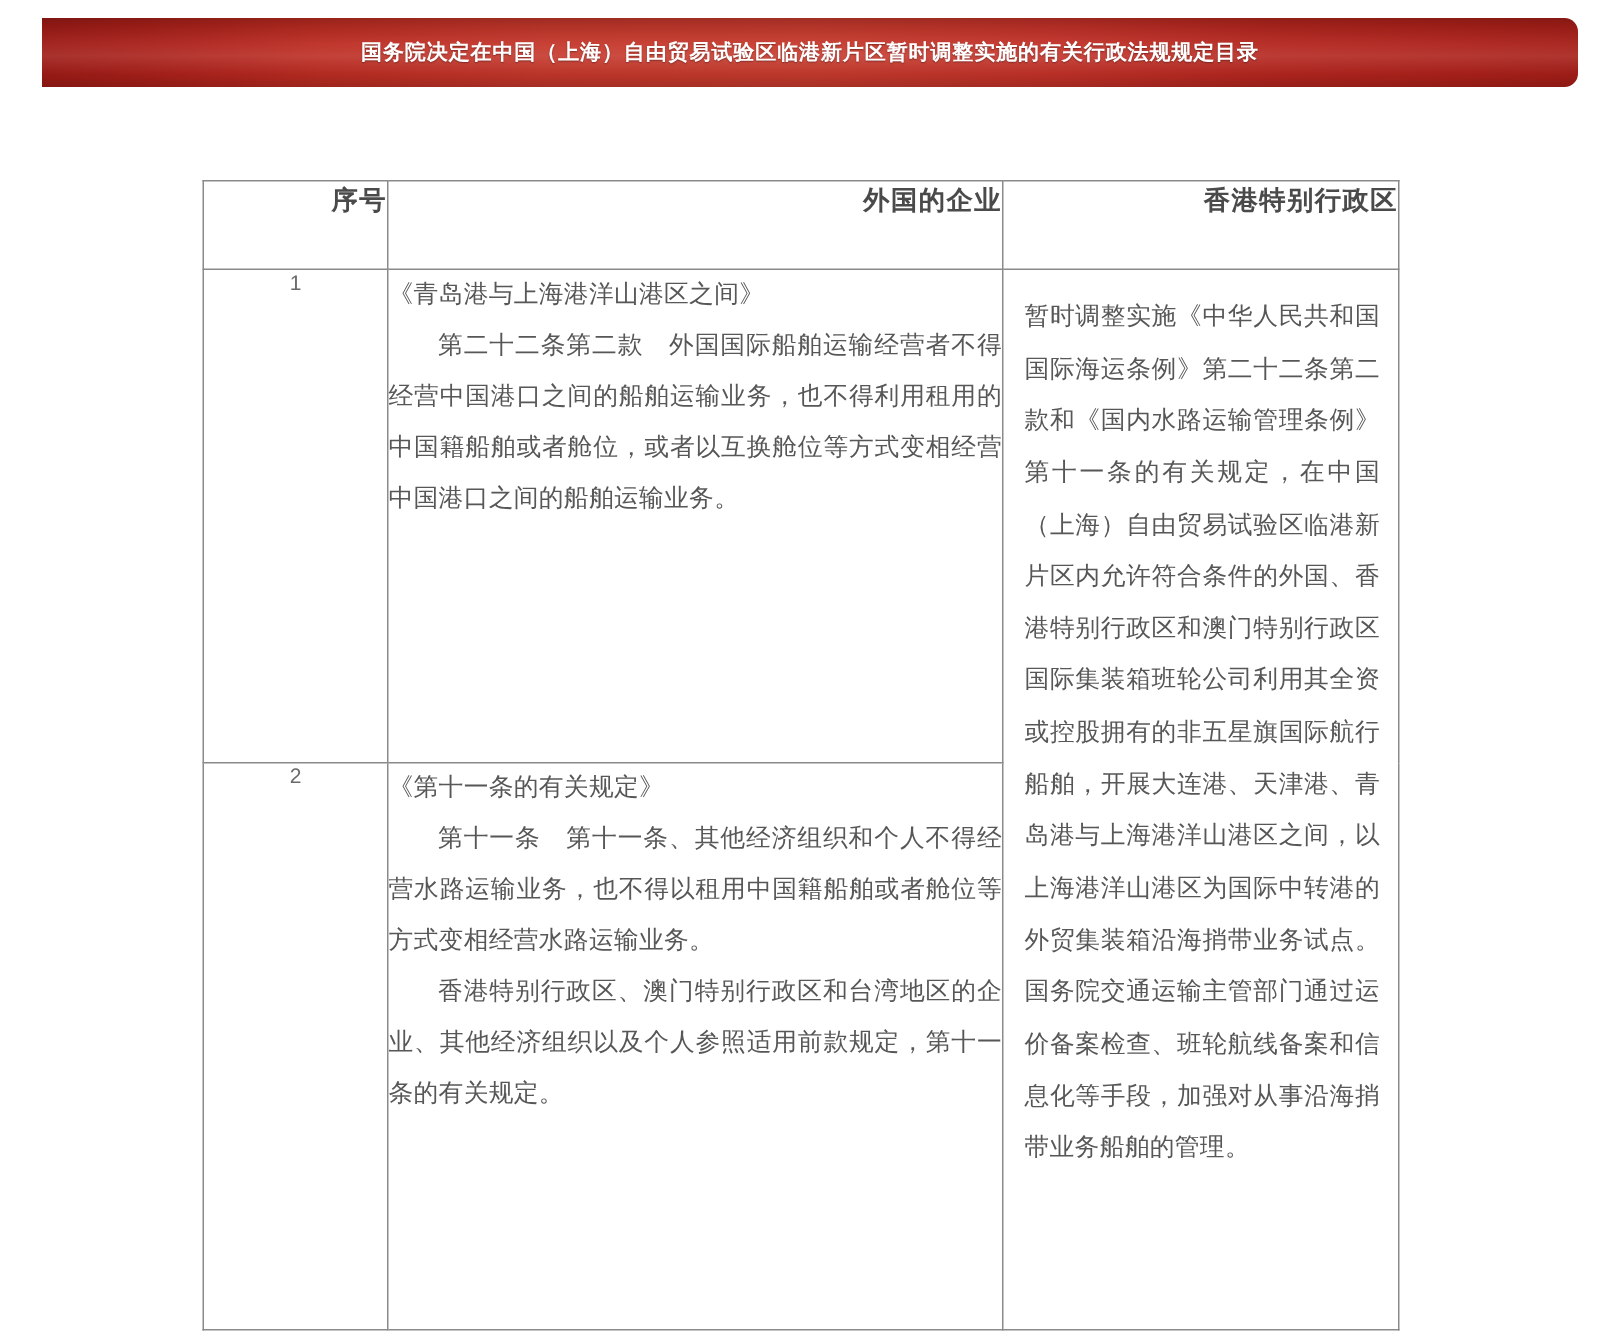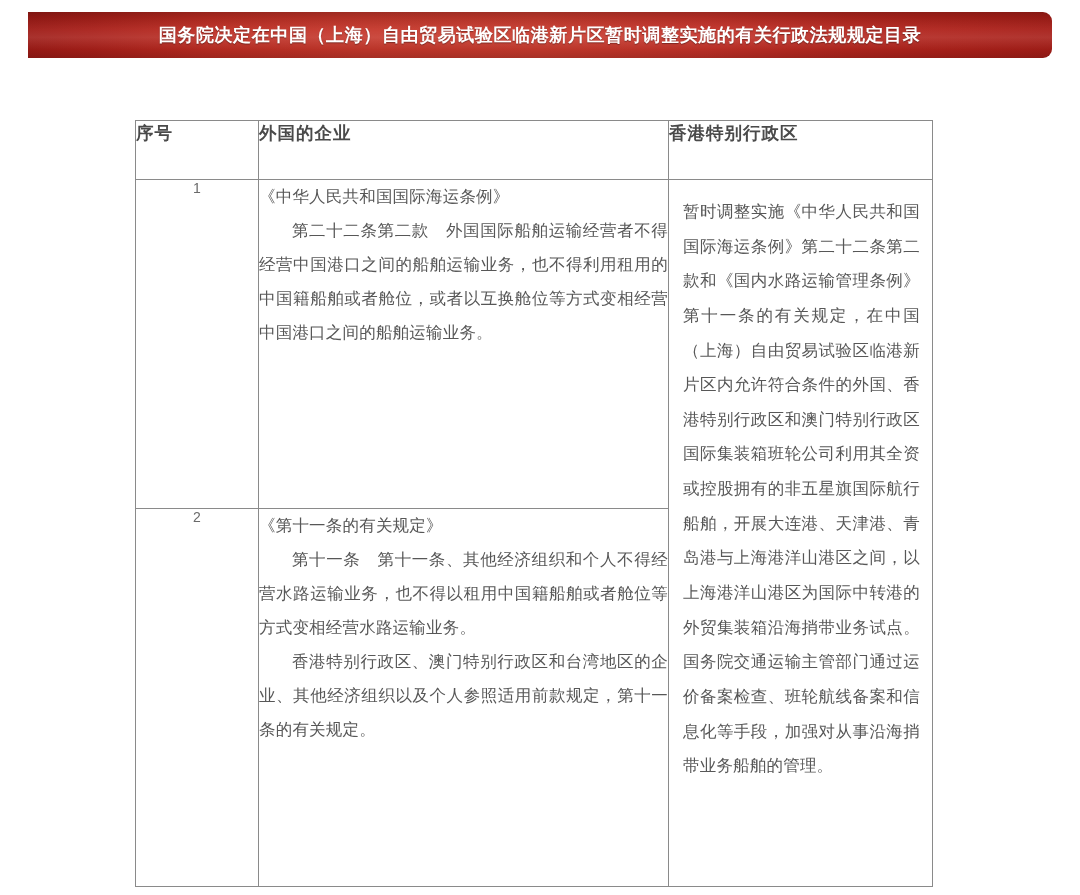--- a/index.html
+++ b/index.html
@@ -45,21 +45,21 @@
         #c73a2d 50%,
         #c23128 66%,
         #b4261e 80%,
         #ad211a 92%,
         #a61e18 100%);
     display: flex;
     align-items: center;
     justify-content: center;
     color: #ffffff;
     font-family: "Liberation Sans", "DejaVu Sans", sans-serif;
-    font-size: 18px;
+    font-size: 14px;
     font-weight: bold;
     letter-spacing: 0.6px;
     text-shadow: 0 1px 1px rgba(0,0,0,0.35);
     white-space: nowrap;
   }
 
   
   .doc-table {
     position: absolute;
     left: 135px;
@@ -76,21 +76,21 @@
     vertical-align: top;
     background: #ffffff;
   }
   .col-no     { width: 123px; }
   .col-reg    { width: 410px; }
   .col-adjust { width: 264px; }
 
   
   .hdr-cell {
     height: 58px;
-    text-align: left;
+    text-align: right;
     vertical-align: middle;
     font-family: "Liberation Sans", "DejaVu Sans", sans-serif;
     font-weight: bold;
     font-size: 17.5px;
     color: #4a4a4a;
     letter-spacing: 1px;
   }
 
   
   .num-cell {
@@ -142,21 +142,21 @@
     <tr>
       <th class="hdr-cell">序号</th>
       <th class="hdr-cell">外国的企业</th>
       <th class="hdr-cell">香港特别行政区</th>
     </tr>
   </thead>
   <tbody>
     <tr>
       <td class="num-cell row1-reg">1</td>
       <td class="text-cell row1-reg">
-        <p>《中华人民共和国国际海运条例》</p>
+        <p>《青岛港与上海港洋山港区之间》</p>
         <p class="indent">第二十二条第二款　外国国际船舶运输经营者不得经营中国港口之间的船舶运输业务，也不得利用租用的中国籍船舶或者舱位，或者以互换舱位等方式变相经营中国港口之间的船舶运输业务。</p>
       </td>
       <td class="text-cell adjust" rowspan="2">
         <p>暂时调整实施《中华人民共和国国际海运条例》第二十二条第二款和《国内水路运输管理条例》第十一条的有关规定，在中国（上海）自由贸易试验区临港新片区内允许符合条件的外国、香港特别行政区和澳门特别行政区国际集装箱班轮公司利用其全资或控股拥有的非五星旗国际航行船舶，开展大连港、天津港、青岛港与上海港洋山港区之间，以上海港洋山港区为国际中转港的外贸集装箱沿海捎带业务试点。国务院交通运输主管部门通过运价备案检查、班轮航线备案和信息化等手段，加强对从事沿海捎带业务船舶的管理。</p>
       </td>
     </tr>
     <tr>
       <td class="num-cell row2-reg">2</td>
       <td class="text-cell row2-reg">
         <p>《第十一条的有关规定》</p>

